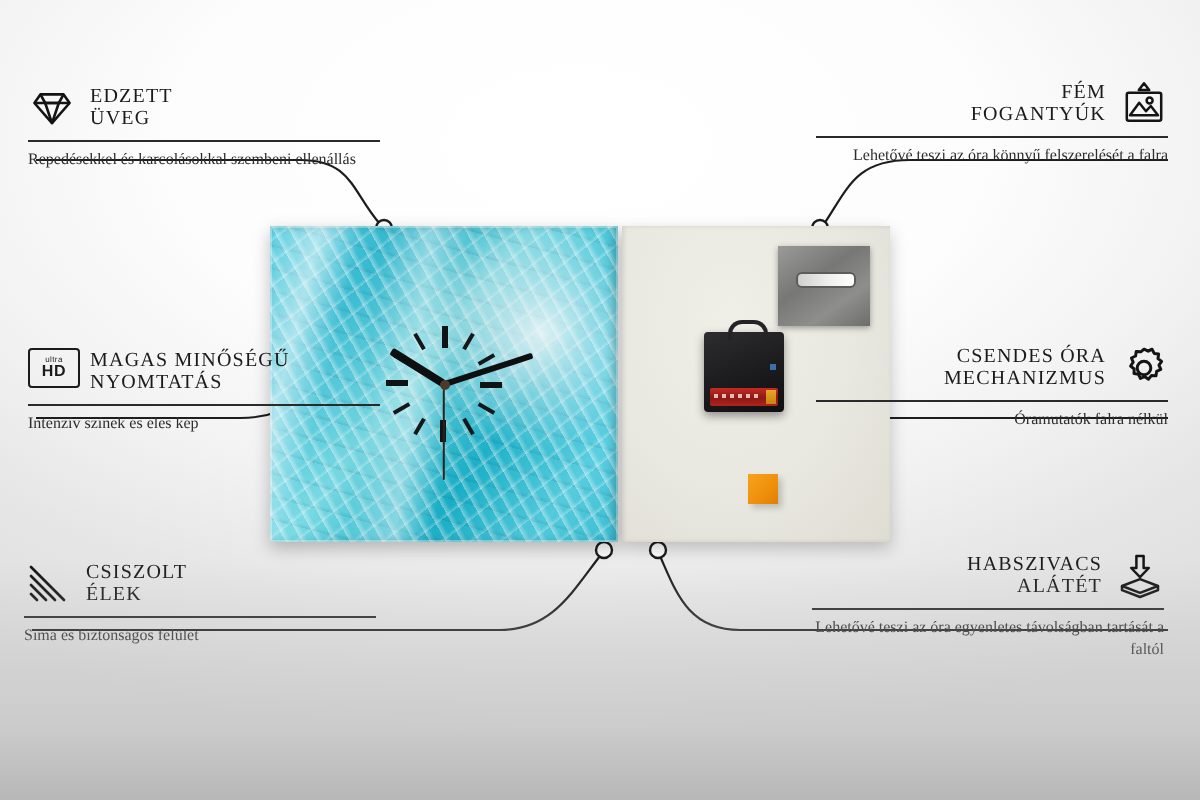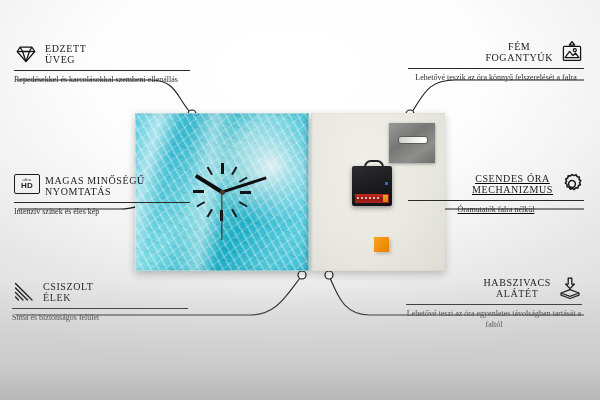--- a/index.html
+++ b/index.html
@@ -120,29 +120,29 @@
   .callout .head { display: flex; align-items: center; gap: 7px; }
   .callout .title {
     font-size: 10px; letter-spacing: 0.6px; color: #1b1b1b; line-height: 11.5px;
     font-family: "Liberation Serif", serif; text-transform: uppercase; font-weight: 400;
   }
   .callout .rule { height: 1px; background: #2a2a2a; margin: 4px 0 4px; }
   .callout .desc { font-size: 8px; color: #2d2d2d; line-height: 10.5px; font-family: "Liberation Serif", serif; }
   .callout.left .head { justify-content: flex-start; }
   .callout.left .title, .callout.left .desc { text-align: left; }
   .callout.right .head { justify-content: flex-end; }
-  .callout.right .title, .callout.right .desc { text-align: center; }
+  .callout.right .title, .callout.right .desc { text-align: right; }
   .ico { width: 24px; height: 24px; flex: 0 0 24px; display: block; }
   .ico svg { width: 100%; height: 100%; display: block; }
 
   .c1 { left: 14px;  top: 42px; }
   .c2 { left: 14px;  top: 174px; }
   .c3 { left: 12px;  top: 280px; }
   .c4 { left: 408px; top: 40px; }
-  .c5 { left: 408px; top: 172px; text-decoration: underline; }
+  .c5 { left: 408px; top: 172px; }
   .c6 { left: 406px; top: 276px; }
 
   .leader { position: absolute; left: 0; top: 0; width: 600px; height: 400px; pointer-events: none; }
   .leader path { fill: none; stroke: #1d1d1d; stroke-width: 1.1; }
   .leader circle { fill: #ffffff; stroke: #1d1d1d; stroke-width: 1.2; }
 
   .hdbadge {
     width: 24px; height: 18px; border: 1.4px solid #1b1b1b; border-radius: 2px;
     display: flex; flex-direction: column; align-items: center; justify-content: center;
     font-family: "Liberation Sans", sans-serif; color: #1b1b1b; line-height: 1;
@@ -312,21 +312,21 @@
             <g fill="none" stroke="#141414" stroke-width="1.25" stroke-linejoin="round">
           <path d="M12 1.6 L9.4 5 H14.6 Z"></path>
           <rect x="3.4" y="6.4" width="17.2" height="14" rx="1"></rect>
           <path d="M5 17.6 L9.6 11.4 L13 15.6 L15.4 13 L19 17.6 Z"></path>
           <circle cx="14.8" cy="10.2" r="1.5"></circle>
         </g>
           </svg>
       </span>
     </div>
     <div class="rule"></div>
-    <div class="desc">Lehetővé teszik az óra könnyű felszerelését a falra</div>
+    <div class="desc">Lehetővé teszi az óra könnyű felszerelését a falra</div>
   </div>
 
   <div class="callout right c5">
     <div class="head">
       <span class="title">
         <span>CSENDES ÓRA</span><br>
         <span>MECHANIZMUS</span>
       </span>
       <span class="ico">
         <svg viewBox="0 0 24 24">

